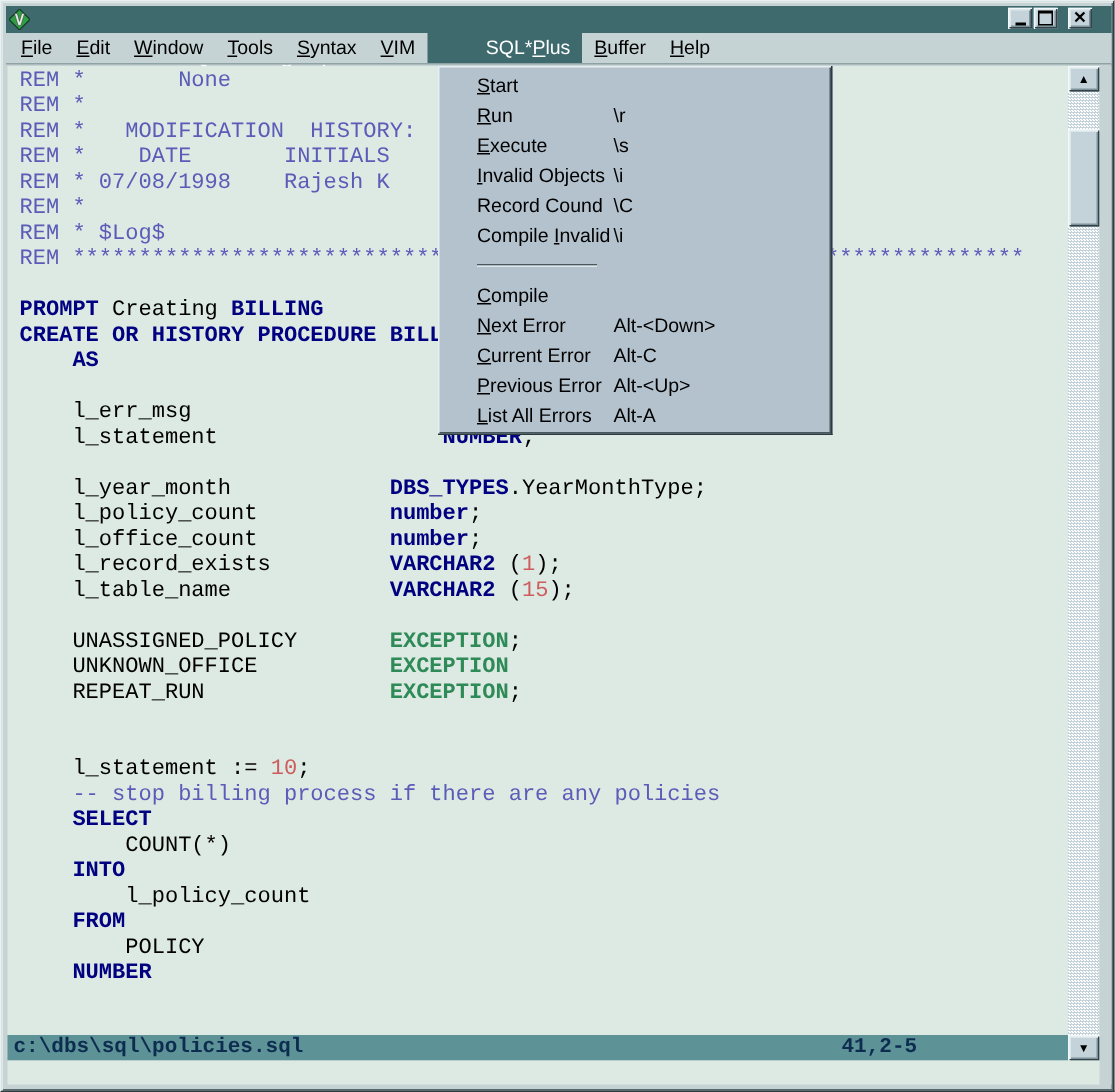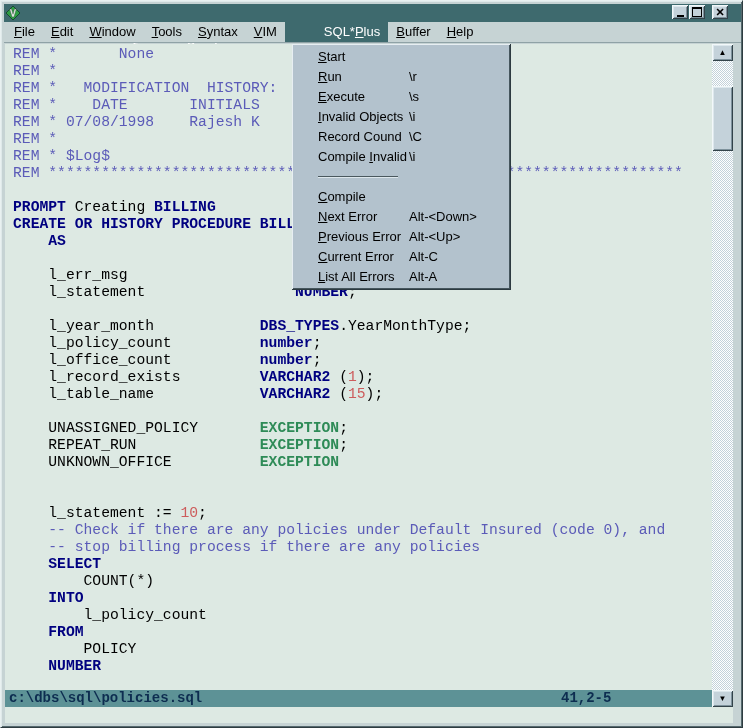--- a/index.html
+++ b/index.html
@@ -29,21 +29,21 @@
   #editor{position:absolute;left:4px;top:43px;width:707px;height:646px;background:var(--editor_bg,#dde9e3);
           overflow:hidden;font-family:"Liberation Mono","DejaVu Sans Mono",monospace;font-size:14.7px;line-height:17px;
           padding:2px 0 0 8px;box-sizing:border-box;}
   .code-line{height:17px;white-space:pre;}
   .seg-com{color:var(--comment,#5b5bb8);}
   .seg-kw{color:var(--keyword,#000080);font-weight:bold;}
   .seg-exc{color:var(--exception,#2e8b57);font-weight:bold;}
   .seg-num{color:var(--number,#cd5c5c);}
   .seg-id{color:var(--text,#000);}
   
-  #dropdown{position:absolute;left:291px;top:43px;width:219px;background:var(--dropdown_bg,#b3c2cd);
+  #dropdown{position:absolute;left:291px;top:43px;width:263px;background:var(--dropdown_bg,#b3c2cd);
             padding:3px 0 2px 0;z-index:10;
             box-shadow:inset 1px 1px 0 #e7eef2, inset -1px -1px 0 #46565e;
             border-right:1px solid #2c3a40;border-bottom:1px solid #2c3a40;box-sizing:border-box;}
   .menu-row{position:relative;height:20px;line-height:20px;font-size:13px;color:#000;padding-left:26px;}
   .menu-row u{text-decoration:underline;}
   .menu-row .sc{position:absolute;left:117px;top:0;}
   .menu-sep-row{height:20px;display:flex;align-items:center;}
   .menu-sep{margin-left:26px;width:80px;height:0;border-top:1px solid #4a585e;border-bottom:1px solid #dde7ec;}
   
   #scrollbar{position:absolute;left:711px;top:43px;width:21px;height:663px;
@@ -108,26 +108,25 @@
       <div class="code-line"><span class="seg-id">    l_err_msg                   </span><span class="seg-kw">VARC</span></div>
       <div class="code-line"><span class="seg-id">    l_statement                 </span><span class="seg-kw">NUMBER</span><span class="seg-id">;</span></div>
       <div class="code-line"></div>
       <div class="code-line"><span class="seg-id">    l_year_month            </span><span class="seg-kw">DBS_TYPES</span><span class="seg-id">.YearMonthType;</span></div>
       <div class="code-line"><span class="seg-id">    l_policy_count          </span><span class="seg-kw">number</span><span class="seg-id">;</span></div>
       <div class="code-line"><span class="seg-id">    l_office_count          </span><span class="seg-kw">number</span><span class="seg-id">;</span></div>
       <div class="code-line"><span class="seg-id">    l_record_exists         </span><span class="seg-kw">VARCHAR2</span><span class="seg-id"> (</span><span class="seg-num">1</span><span class="seg-id">);</span></div>
       <div class="code-line"><span class="seg-id">    l_table_name            </span><span class="seg-kw">VARCHAR2</span><span class="seg-id"> (</span><span class="seg-num">15</span><span class="seg-id">);</span></div>
       <div class="code-line"></div>
       <div class="code-line"><span class="seg-id">    UNASSIGNED_POLICY       </span><span class="seg-exc">EXCEPTION</span><span class="seg-id">;</span></div>
+      <div class="code-line"><span class="seg-id">    UNKNOWN_OFFICE          </span><span class="seg-exc">EXCEPTION</span></div>
       <div class="code-line"><span class="seg-id">    REPEAT_RUN              </span><span class="seg-exc">EXCEPTION</span><span class="seg-id">;</span></div>
-      <div class="code-line"><span class="seg-id">    UNKNOWN_OFFICE          </span><span class="seg-exc">EXCEPTION</span></div>
       <div class="code-line"></div>
       <div class="code-line"></div>
       <div class="code-line"><span class="seg-id">    l_statement := </span><span class="seg-num">10</span><span class="seg-id">;</span></div>
-      <div class="code-line"><span class="seg-com">    -- Check if there are any policies under Default Insured (code 0), and</span></div>
       <div class="code-line"><span class="seg-com">    -- stop billing process if there are any policies</span></div>
       <div class="code-line"><span class="seg-kw">    SELECT</span></div>
       <div class="code-line"><span class="seg-id">        COUNT(*)</span></div>
       <div class="code-line"><span class="seg-kw">    INTO</span></div>
       <div class="code-line"><span class="seg-id">        l_policy_count</span></div>
       <div class="code-line"><span class="seg-kw">    FROM</span></div>
       <div class="code-line"><span class="seg-id">        POLICY</span></div>
       <div class="code-line"><span class="seg-kw">    NUMBER</span></div>
     </div>
 
@@ -136,22 +135,22 @@
       <div class="menu-row"><span><u>R</u>un</span><span class="sc">\r</span></div>
       <div class="menu-row"><span><u>E</u>xecute</span><span class="sc">\s</span></div>
       <div class="menu-row"><span><u>I</u>nvalid Objects</span><span class="sc">\i</span></div>
       <div class="menu-row"><span>Record Cound</span><span class="sc">\C</span></div>
       <div class="menu-row"><span>Compile <u>I</u>nvalid</span><span class="sc">\i</span></div>
       <div class="menu-sep-row">
         <div class="menu-sep"></div>
       </div>
       <div class="menu-row"><span><u>C</u>ompile</span></div>
       <div class="menu-row"><span><u>N</u>ext Error</span><span class="sc">Alt-&lt;Down&gt;</span></div>
+      <div class="menu-row"><span><u>C</u>urrent Error</span><span class="sc">Alt-C</span></div>
       <div class="menu-row"><span><u>P</u>revious Error</span><span class="sc">Alt-&lt;Up&gt;</span></div>
-      <div class="menu-row"><span><u>C</u>urrent Error</span><span class="sc">Alt-C</span></div>
       <div class="menu-row"><span><u>L</u>ist All Errors</span><span class="sc">Alt-A</span></div>
     </div>
 
   <div id="scrollbar">
     <div class="sbtn" id="sb-up">
         <span>▲</span>
       </div>
     <div id="sb-thumb"></div>
     <div class="sbtn" id="sb-down">
         <span>▼</span>

